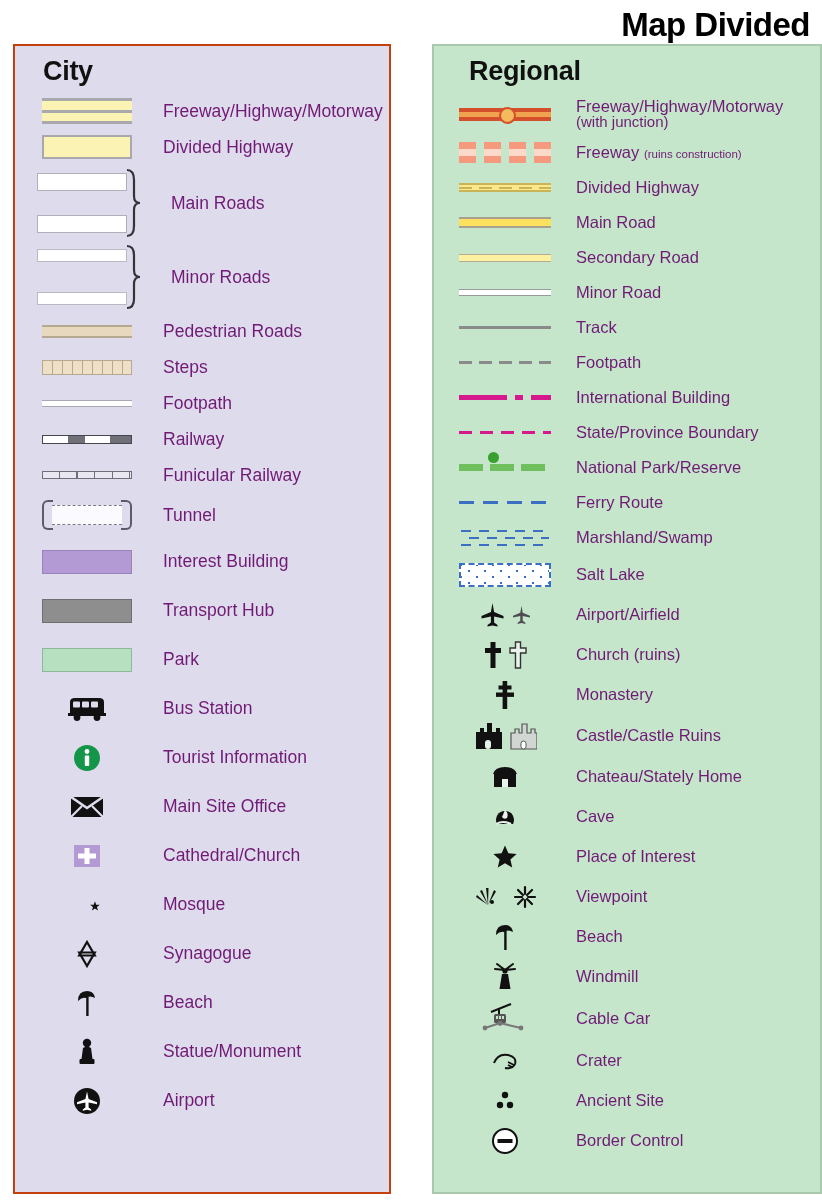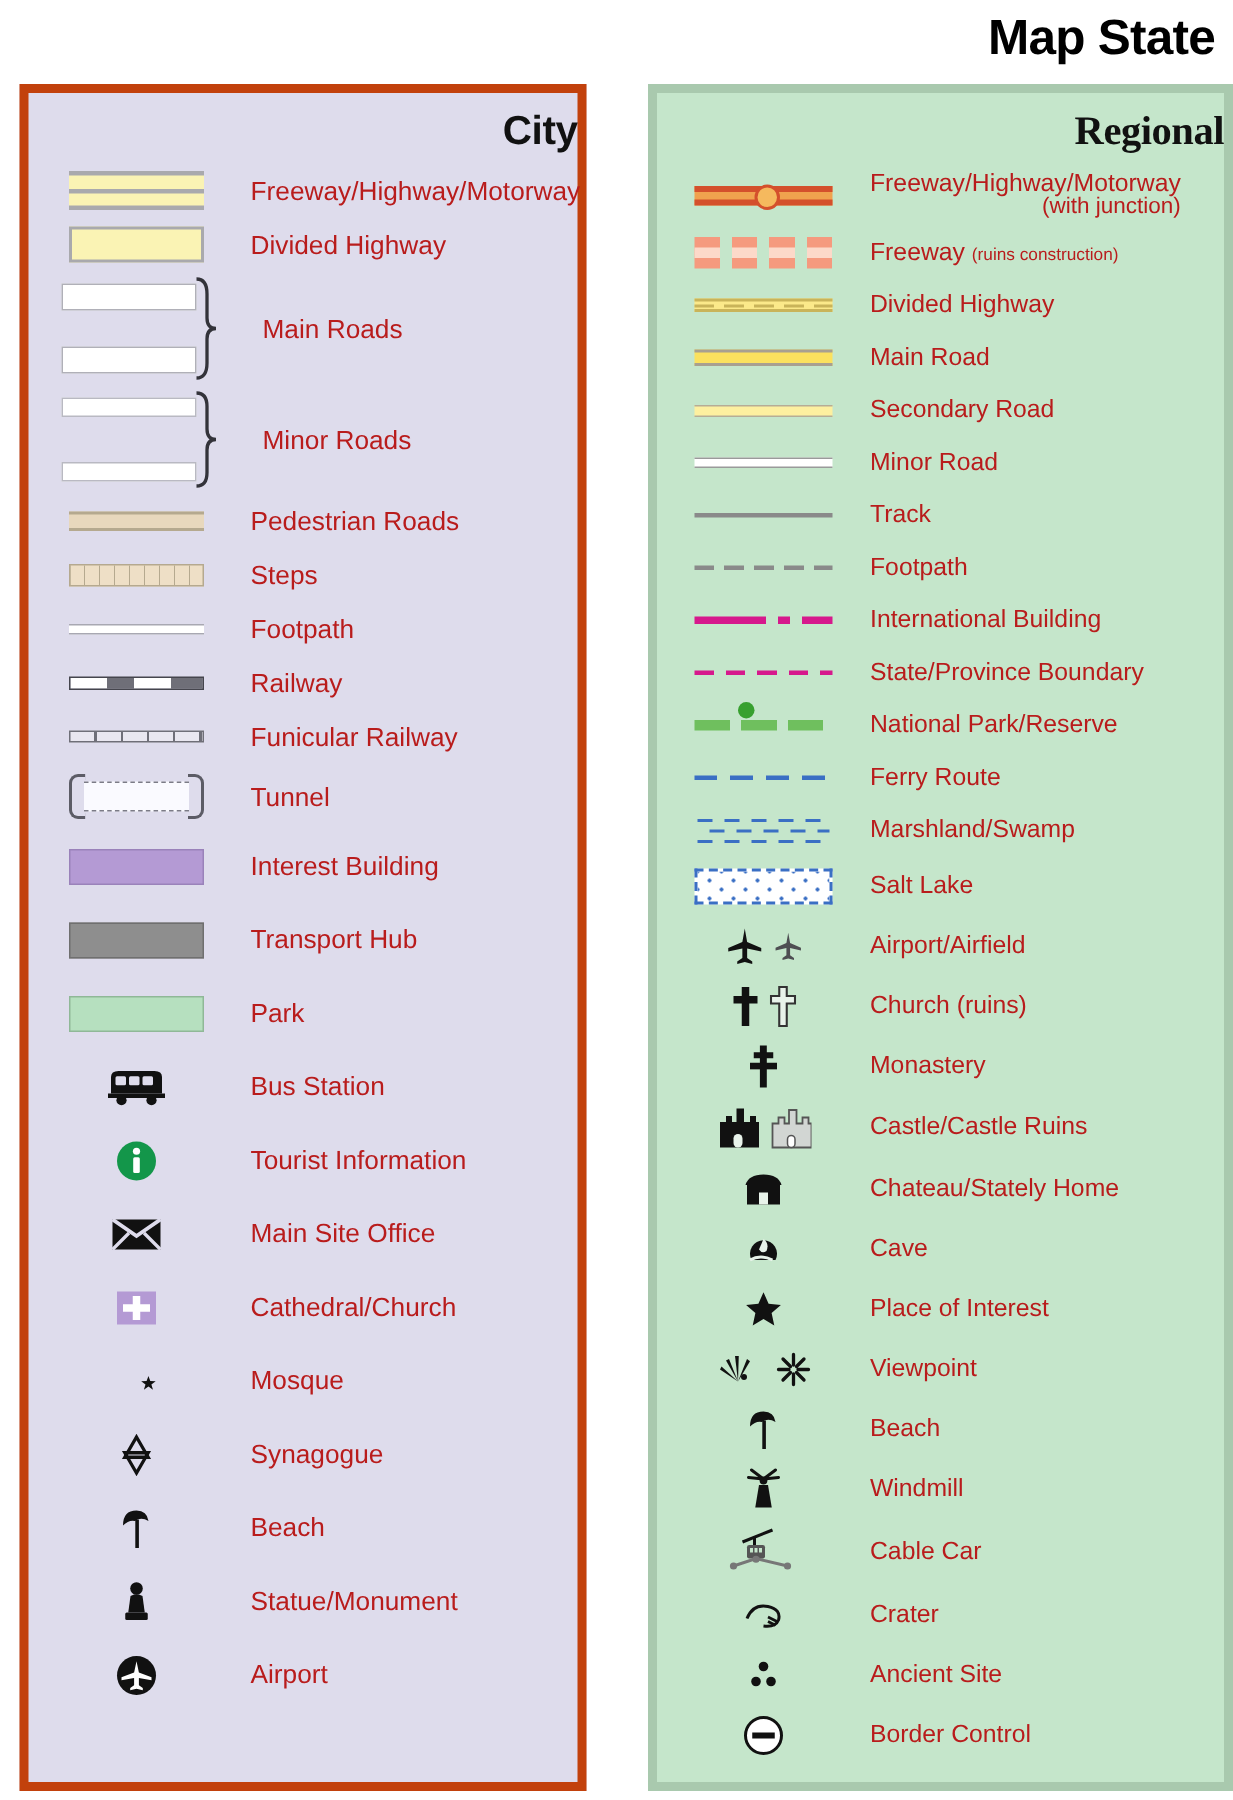--- a/index.html
+++ b/index.html
@@ -1,30 +1,30 @@
 <!DOCTYPE html>
 <html><head>
 <meta charset="utf-8">
 <style>
   html,body{margin:0;padding:0;background:#ffffff;}
   body{width:822px;height:1200px;font-family:"Liberation Sans",sans-serif;position:relative;overflow:hidden;}
 
   #title{position:absolute;right:12px;top:6px;font-size:33px;font-weight:bold;color:#000;letter-spacing:-0.5px;}
 
-  .panel{position:absolute;top:56px;bottom:6px;border:6px solid #c2410c;box-sizing:border-box;text-align:right;}
+  .panel{position:absolute;top:44px;bottom:6px;border:2px solid #c2410c;box-sizing:border-box;}
   #panel-city{left:13px;width:378px;background:#dedcec;}
   #panel-regional{left:432px;width:390px;background:#c5e6cb;border-color:#a9c9ae;}
 
   .panel-title{font-size:27px;font-weight:bold;color:#111;padding:10px 0 6px 28px;letter-spacing:-0.3px;}
-  #panel-regional .panel-title{padding-left:35px;font-family:Liberation Serif, serif;}
+  #panel-regional .panel-title{padding-left:35px;}
 
   .rows{padding:0;}
   .row{display:flex;align-items:center;}
   .sym{flex:0 0 auto;display:flex;align-items:center;justify-content:center;position:relative;}
-  .lbl{font-size:17px;color:#b91c1c;line-height:1.08;}
+  .lbl{font-size:17px;color:#701a75;line-height:1.08;}
   .lbl .sub{font-size:11.5px;}
   .lbl .sub-block{display:block;font-size:15px;margin-top:-1px;}
 
   
   #panel-city .rows{padding-left:22px;}
   #panel-city .row{min-height:36px;}
   #panel-city .sym{width:100px;margin-right:26px;}
   #panel-city .lbl{font-size:17.5px;}
 
   .bar{width:90px;box-sizing:border-box;}
@@ -76,21 +76,21 @@
   .r-glacier{height:26px;background:linear-gradient(100deg,#cfe7f7 0%,#ffffff 55%,#dff0fb 100%);border:1.5px solid #9ab4c4;}
   .r-salt{height:24px;background:#ffffff;border:2px dashed #3a6fc4;position:relative;overflow:hidden;}
   .r-salt i{position:absolute;inset:0;background-image:radial-gradient(#3a6fc4 1.4px,transparent 1.5px),radial-gradient(#3a6fc4 1.4px,transparent 1.5px);background-size:16px 12px;background-position:0 0,8px 6px;}
 
   .icon{display:block;}
   .icons-pair{display:flex;align-items:center;gap:7px;justify-content:center;}
 </style>
 </head>
 <body>
 
-<div id="title">Map State</div>
+<div id="title">Map Divided</div>
 
 <div class="panel" id="panel-city">
   <div class="panel-title">City</div>
   <div class="rows">
 
     <div class="row">
       <div class="sym">
         <div class="bar s-freeway"></div>
       </div>
       <div class="lbl">Freeway/Highway/Motorway</div>

